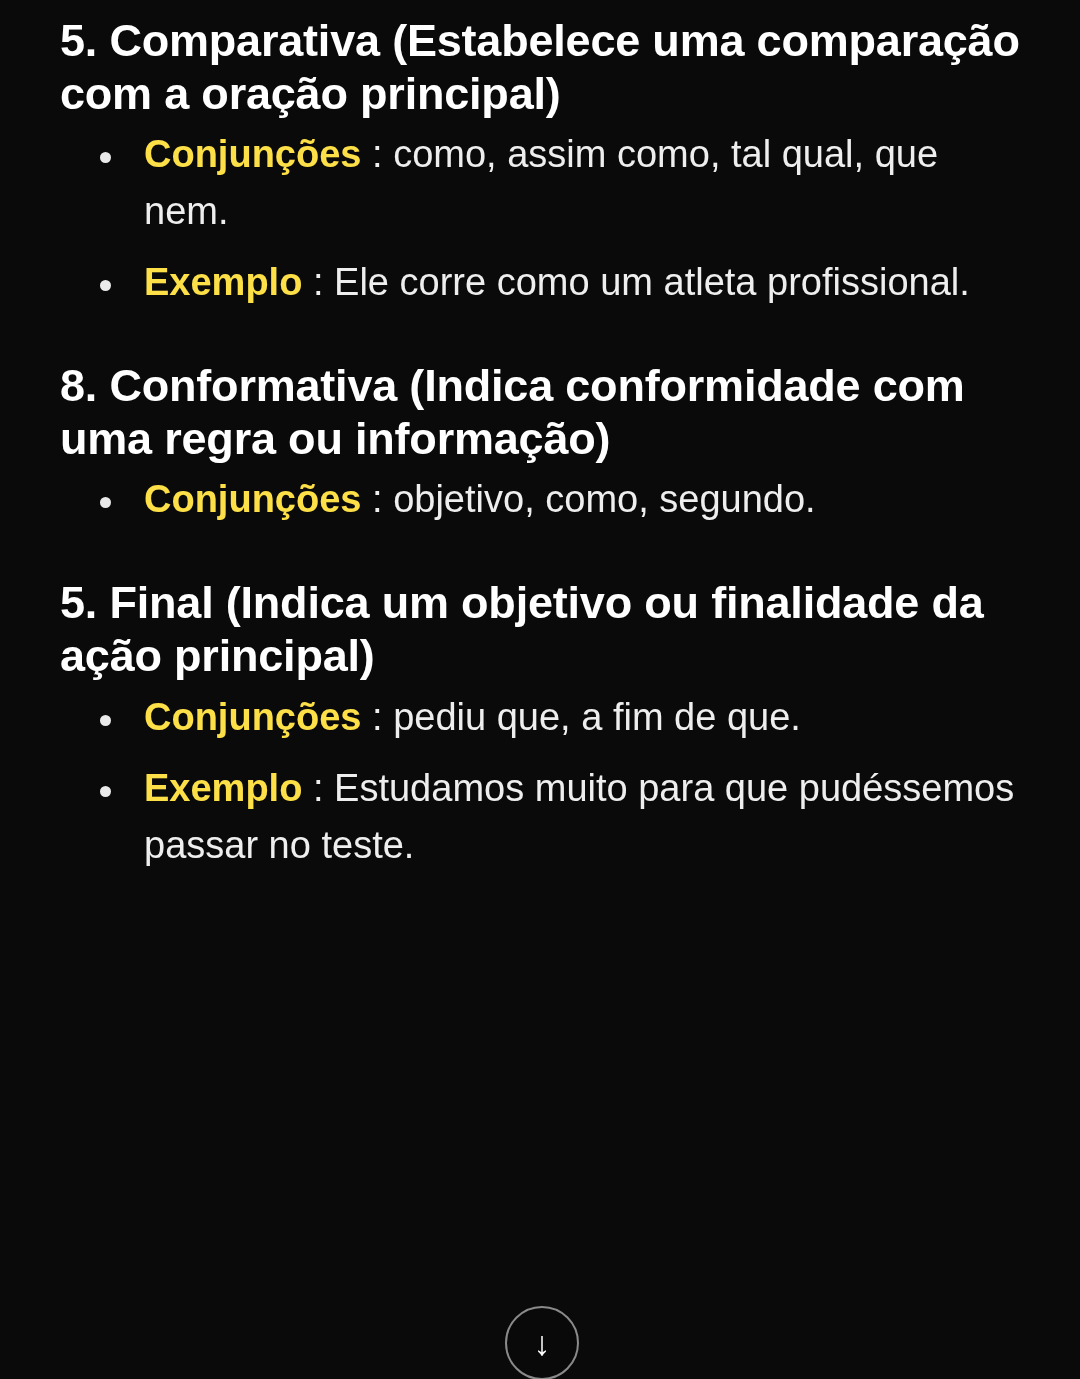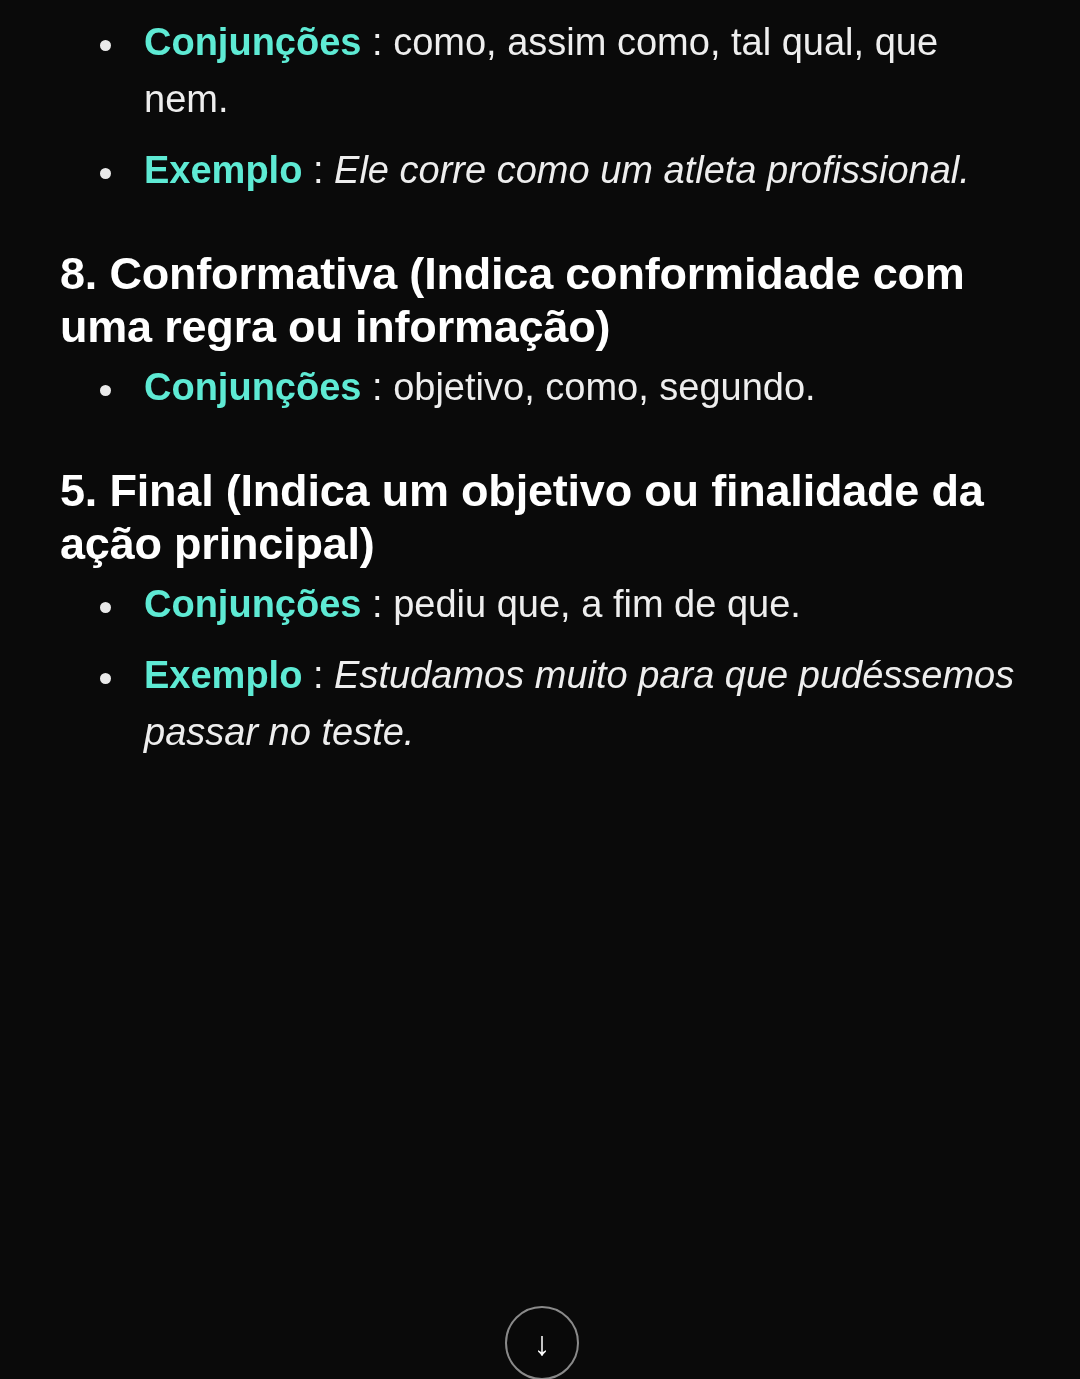--- a/index.html
+++ b/index.html
@@ -51,28 +51,27 @@
     position: absolute;
     left: 40px;
     top: 26px;
     width: 11px;
     height: 11px;
     border-radius: 50%;
     background: #eaeaea;
   }
   .lbl {
     font-weight: bold;
-    color: #5eead4;
+    color: #fde047;
     margin-top: 37px;
   }
   .txt-normal {
     font-weight: normal;
   }
   .txt-italic {
-    font-style: italic;
   }
   .gap-lg { height: 34px; }
 
   .scroll-indicator {
     position: absolute;
     left: 505px;
     top: 1306px;
     width: 70px;
     height: 70px;
     border-radius: 50%;
@@ -85,20 +84,21 @@
     font-size: 34px;
     line-height: 1;
   }
 </style>
 </head>
 <body>
 
 <div class="page">
 
   <div class="section">
+    <h2 class="section-heading">5. Comparativa (Estabelece uma comparação com a oração principal)</h2>
     <ul class="bullets">
       <li class="bullet">
         <span class="lbl">Conjunções</span><span> : </span><span class="txt-normal">como, assim como, tal qual, que nem.</span>
       </li>
       <li class="bullet">
         <span class="lbl">Exemplo</span><span> : </span><span class="txt-italic">Ele corre como um atleta profissional.</span>
       </li>
     </ul>
   </div>
 

